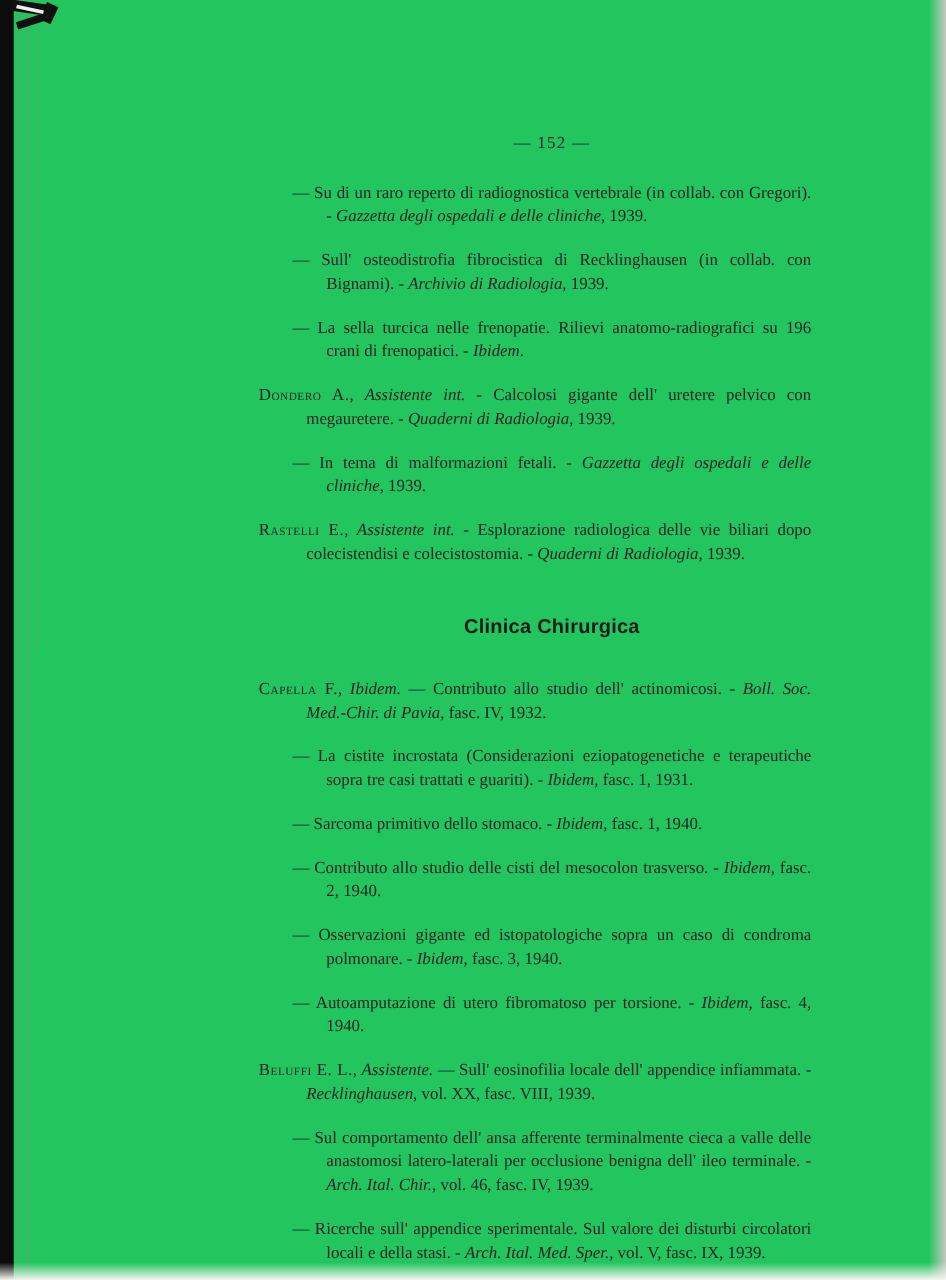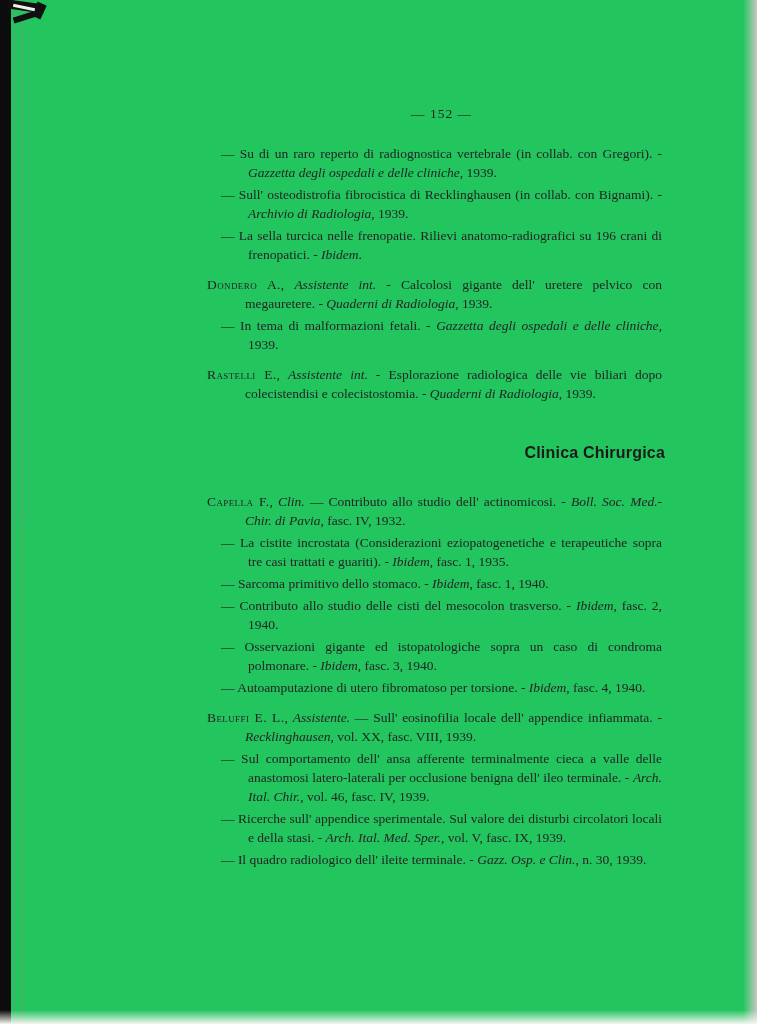--- a/index.html
+++ b/index.html
@@ -54,37 +54,37 @@
     text-align: justify;
   }
   .page-number {
     text-align: center;
     margin: 0 0 21px 0;
     letter-spacing: 1px;
     text-indent: 0;
   }
   .group { margin: 0 0 11px 0; }
   .entry {
-    margin: 3px;
+    margin: 16px;
     padding-left: 27px;
     text-indent: -27px;
   }
   .entry.author {
     margin-left: -11px;
     padding-left: 38px;
     text-indent: -38px;
   }
   .it { font-style: italic; }
   .sc { font-variant: small-caps; letter-spacing: .4px; }
   .section-heading {
     font-family: "Liberation Sans", sans-serif;
     font-weight: bold;
     font-size: 16px;
     color: #1b1b1b;
-    text-align: right;
+    text-align: center;
     text-indent: 0;
     margin: 40px 0 30px 0;
     letter-spacing: .2px;
   }
 </style>
 </head>
 <body>
 
 <div class="page">
 
@@ -109,22 +109,22 @@
         </div>
         <div class="group">
           <p class="entry author"><span class="sc">Dondero A.</span><span>, </span><span class="it">Assistente int.</span><span> - Calcolosi gigante dell' uretere pelvico con megauretere. - </span><span class="it">Quaderni di Radiologia</span><span>, 1939.</span></p>
           <p class="entry"><span>— In tema di malformazioni fetali. - </span><span class="it">Gazzetta degli ospedali e delle cliniche</span><span>, 1939.</span></p>
         </div>
         <div class="group">
           <p class="entry author"><span class="sc">Rastelli E.</span><span>, </span><span class="it">Assistente int.</span><span> - Esplorazione radiologica delle vie biliari dopo colecistendisi e colecistostomia. - </span><span class="it">Quaderni di Radiologia</span><span>, 1939.</span></p>
         </div>
         <div class="section-heading">Clinica Chirurgica</div>
         <div class="group">
-          <p class="entry author"><span class="sc">Capella F.</span><span>, </span><span class="it">Clin.</span><span> — Contributo allo studio dell' actinomicosi. - </span><span class="it">Boll. Soc. Med.-Chir. di Pavia</span><span>, fasc. IV, 1932.</span></p>
-          <p class="entry"><span>— La cistite incrostata (Considerazioni eziopatogenetiche e terapeutiche sopra tre casi trattati e guariti). - </span><span class="it">Ibidem</span><span>, fasc. 1, 1935.</span></p>
+          <p class="entry author"><span class="sc">Capella F.</span><span>, </span><span class="it">Ibidem.</span><span> — Contributo allo studio dell' actinomicosi. - </span><span class="it">Boll. Soc. Med.-Chir. di Pavia</span><span>, fasc. IV, 1932.</span></p>
+          <p class="entry"><span>— La cistite incrostata (Considerazioni eziopatogenetiche e terapeutiche sopra tre casi trattati e guariti). - </span><span class="it">Ibidem</span><span>, fasc. 1, 1931.</span></p>
           <p class="entry"><span>— Sarcoma primitivo dello stomaco. - </span><span class="it">Ibidem</span><span>, fasc. 1, 1940.</span></p>
           <p class="entry"><span>— Contributo allo studio delle cisti del mesocolon trasverso. - </span><span class="it">Ibidem</span><span>, fasc. 2, 1940.</span></p>
           <p class="entry"><span>— Osservazioni gigante ed istopatologiche sopra un caso di condroma polmonare. - </span><span class="it">Ibidem</span><span>, fasc. 3, 1940.</span></p>
           <p class="entry"><span>— Autoamputazione di utero fibromatoso per torsione. - </span><span class="it">Ibidem</span><span>, fasc. 4, 1940.</span></p>
         </div>
         <div class="group">
           <p class="entry author"><span class="sc">Beluffi E. L.</span><span>, </span><span class="it">Assistente.</span><span> — Sull' eosinofilia locale dell' appendice infiammata. - </span><span class="it">Recklinghausen</span><span>, vol. XX, fasc. VIII, 1939.</span></p>
           <p class="entry"><span>— Sul comportamento dell' ansa afferente terminalmente cieca a valle delle anastomosi latero-laterali per occlusione benigna dell' ileo terminale. - </span><span class="it">Arch. Ital. Chir.</span><span>, vol. 46, fasc. IV, 1939.</span></p>
           <p class="entry"><span>— Ricerche sull' appendice sperimentale. Sul valore dei disturbi circolatori locali e della stasi. - </span><span class="it">Arch. Ital. Med. Sper.</span><span>, vol. V, fasc. IX, 1939.</span></p>
           <p class="entry"><span>— Il quadro radiologico dell' ileite terminale. - </span><span class="it">Gazz. Osp. e Clin.</span><span>, n. 30, 1939.</span></p>

